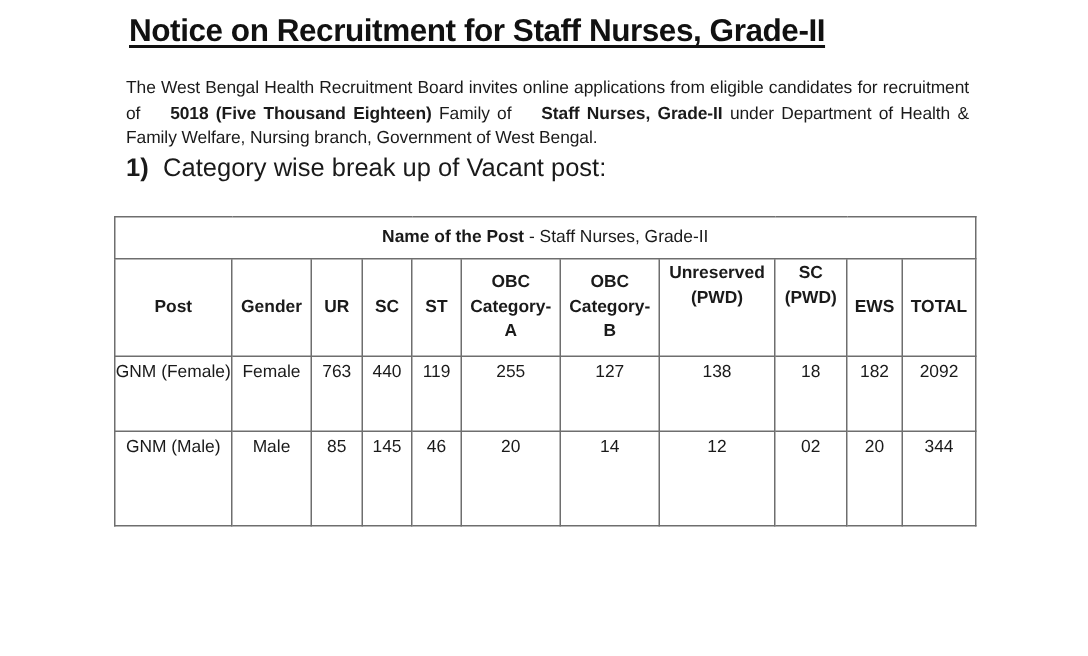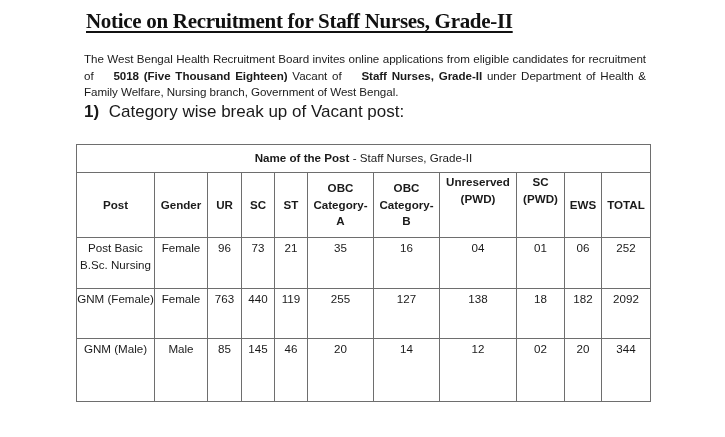--- a/index.html
+++ b/index.html
@@ -4,21 +4,21 @@
 <style>
   html, body { margin: 0; padding: 0; background: #ffffff; }
   body {
     width: 725px; height: 437px; overflow: hidden; position: relative;
     font-family: "Liberation Sans", sans-serif; color: #1a1a1a;
   }
   .title {
     position: absolute; left: 86px; top: 9px;
     font-size: 21px; font-weight: bold; text-decoration: underline;
     text-underline-offset: 3px; text-decoration-thickness: 1.5px;
-    letter-spacing: -0.3px; white-space: nowrap; color: #111; font-family: Liberation Serif, serif;
+    letter-spacing: -0.3px; white-space: nowrap; color: #111;
   }
   .intro {
     position: absolute; left: 84px; top: 51px; width: 562px;
     font-size: 11.6px; line-height: 16.5px; text-align: justify;
     letter-spacing: -0.05px;
   }
   .intro b { font-weight: bold; margin-left: 15px; }
   .section {
     position: absolute; left: 84px; top: 102px;
     font-size: 17px; white-space: nowrap;
@@ -41,21 +41,21 @@
   table.vac tbody tr.r1 td { height: 48px; }
   table.vac tbody tr.r2 td { height: 48px; }
   table.vac tbody tr.r3 td { height: 47px; }
   table.vac tbody tr.r4 td { height: 60px; }
 </style>
 </head>
 <body>
 
 <div class="title">Notice on Recruitment for Staff Nurses, Grade-II</div>
 
-<p class="intro" style="margin:0;"><span>The West Bengal Health Recruitment Board invites online applications from eligible candidates for recruitment of </span><b>5018 (Five Thousand Eighteen)</b><span> Vacant of </span><b>Staff Nurses, Grade-II</b><span> under Department of Health &amp; Family Welfare, Nursing branch, Government of West Bengal.</span></p>
+<p class="intro" style="margin:0;"><span>The West Bengal Health Recruitment Board invites online applications from eligible candidates for recruitment of </span><b>5018 (Five Thousand Eighteen)</b><span> Family of </span><b>Staff Nurses, Grade-II</b><span> under Department of Health &amp; Family Welfare, Nursing branch, Government of West Bengal.</span></p>
 
 <div class="section">
   <span class="num">1)</span>
   <span>Category wise break up of Vacant post:</span>
 </div>
 
 <table class="vac">
   <colgroup>
     <col style="width:78px">
       <col style="width:53px">
@@ -81,33 +81,20 @@
       <th>ST</th>
       <th style="padding:0 4px;">OBC Category-A</th>
       <th style="padding:0 4px;">OBC Category-B</th>
       <th class="top">Unreserved (PWD)</th>
       <th class="top">SC (PWD)</th>
       <th>EWS</th>
       <th>TOTAL</th>
     </tr>
   </thead>
   <tbody>
-    <tr class="r2">
-      <td>Post Basic B.Sc. Nursing</td>
-      <td>Female</td>
-      <td>96</td>
-      <td>73</td>
-      <td>21</td>
-      <td>35</td>
-      <td>16</td>
-      <td>04</td>
-      <td>01</td>
-      <td>06</td>
-      <td>252</td>
-    </tr>
     <tr class="r3">
       <td>GNM (Female)</td>
       <td>Female</td>
       <td>763</td>
       <td>440</td>
       <td>119</td>
       <td>255</td>
       <td>127</td>
       <td>138</td>
       <td>18</td>

